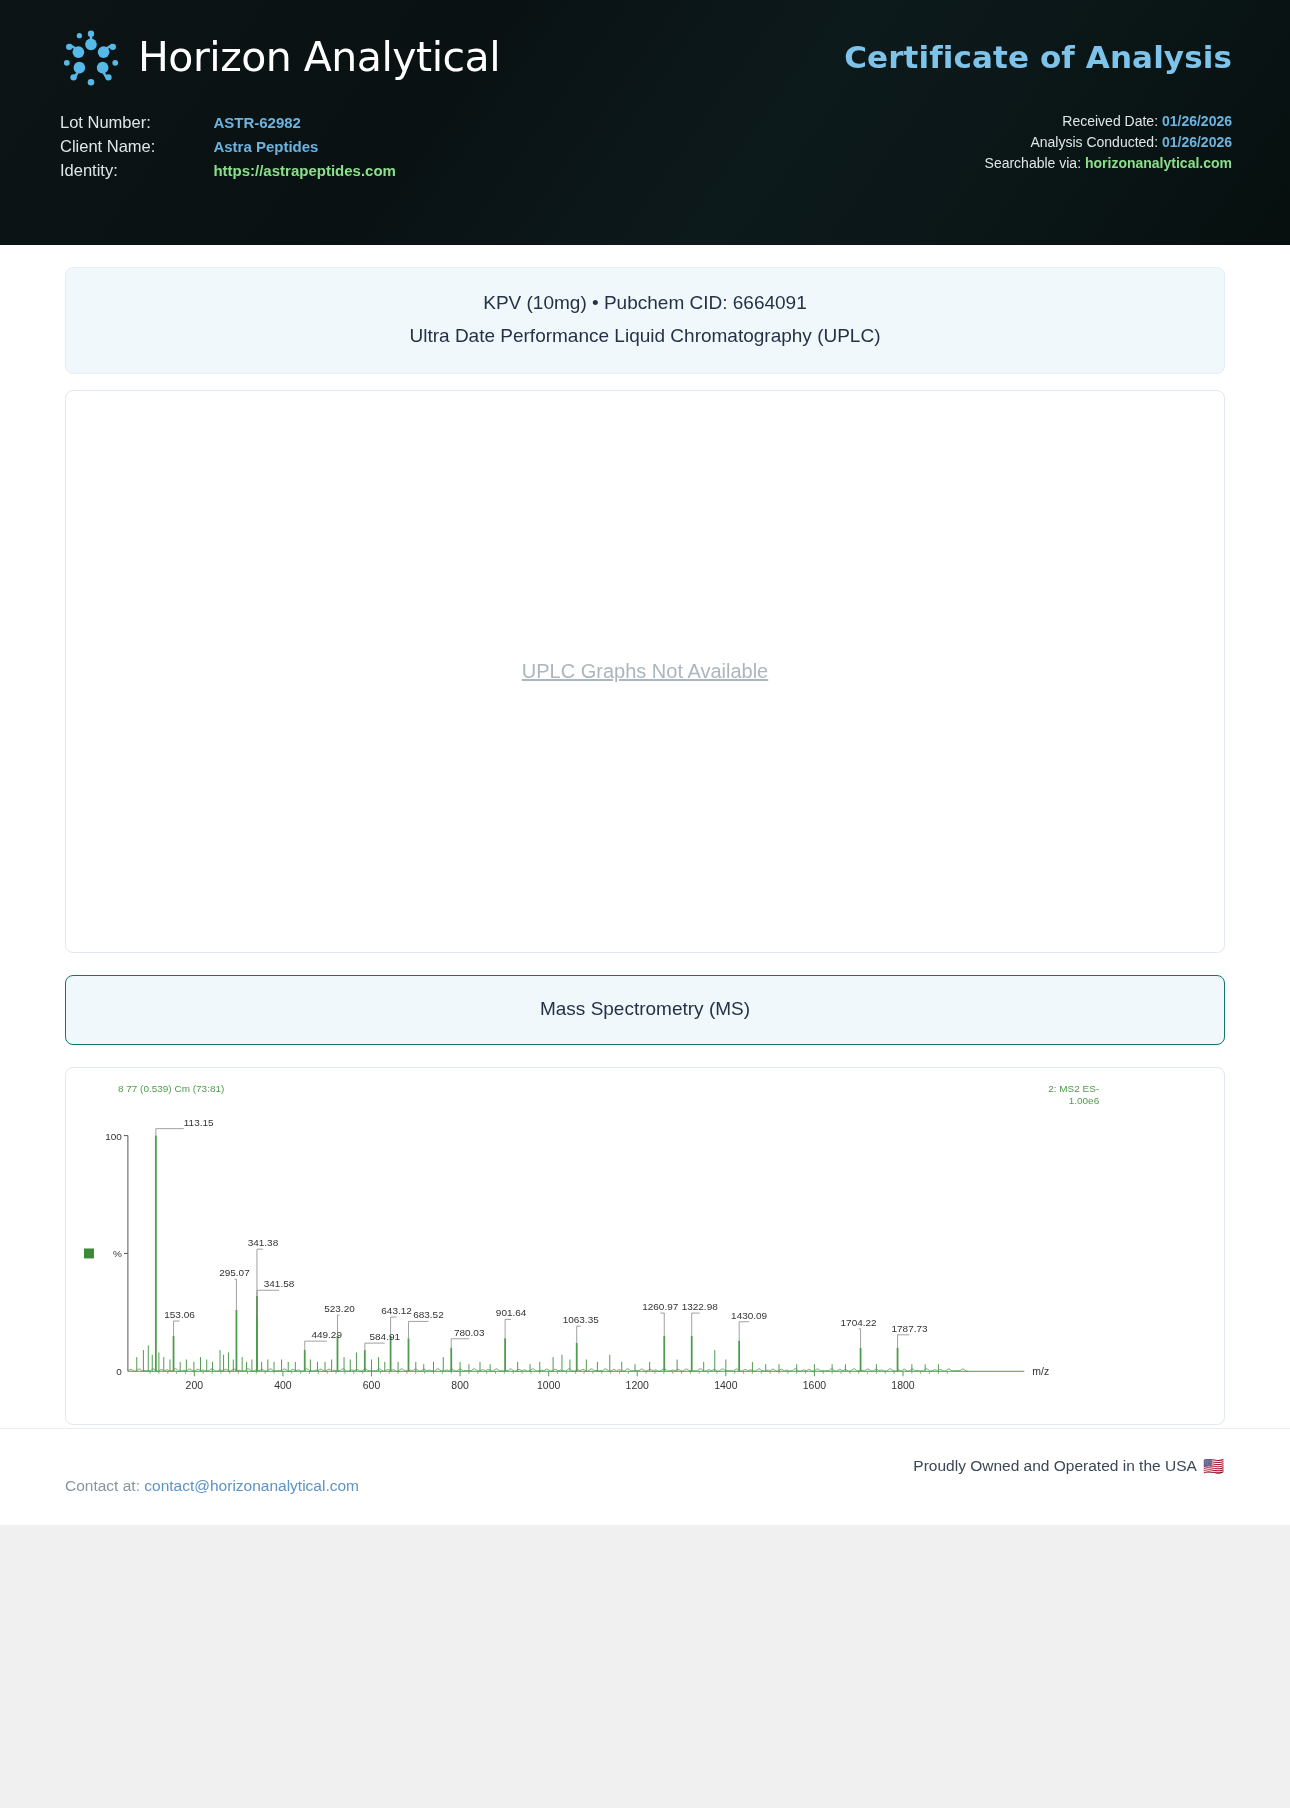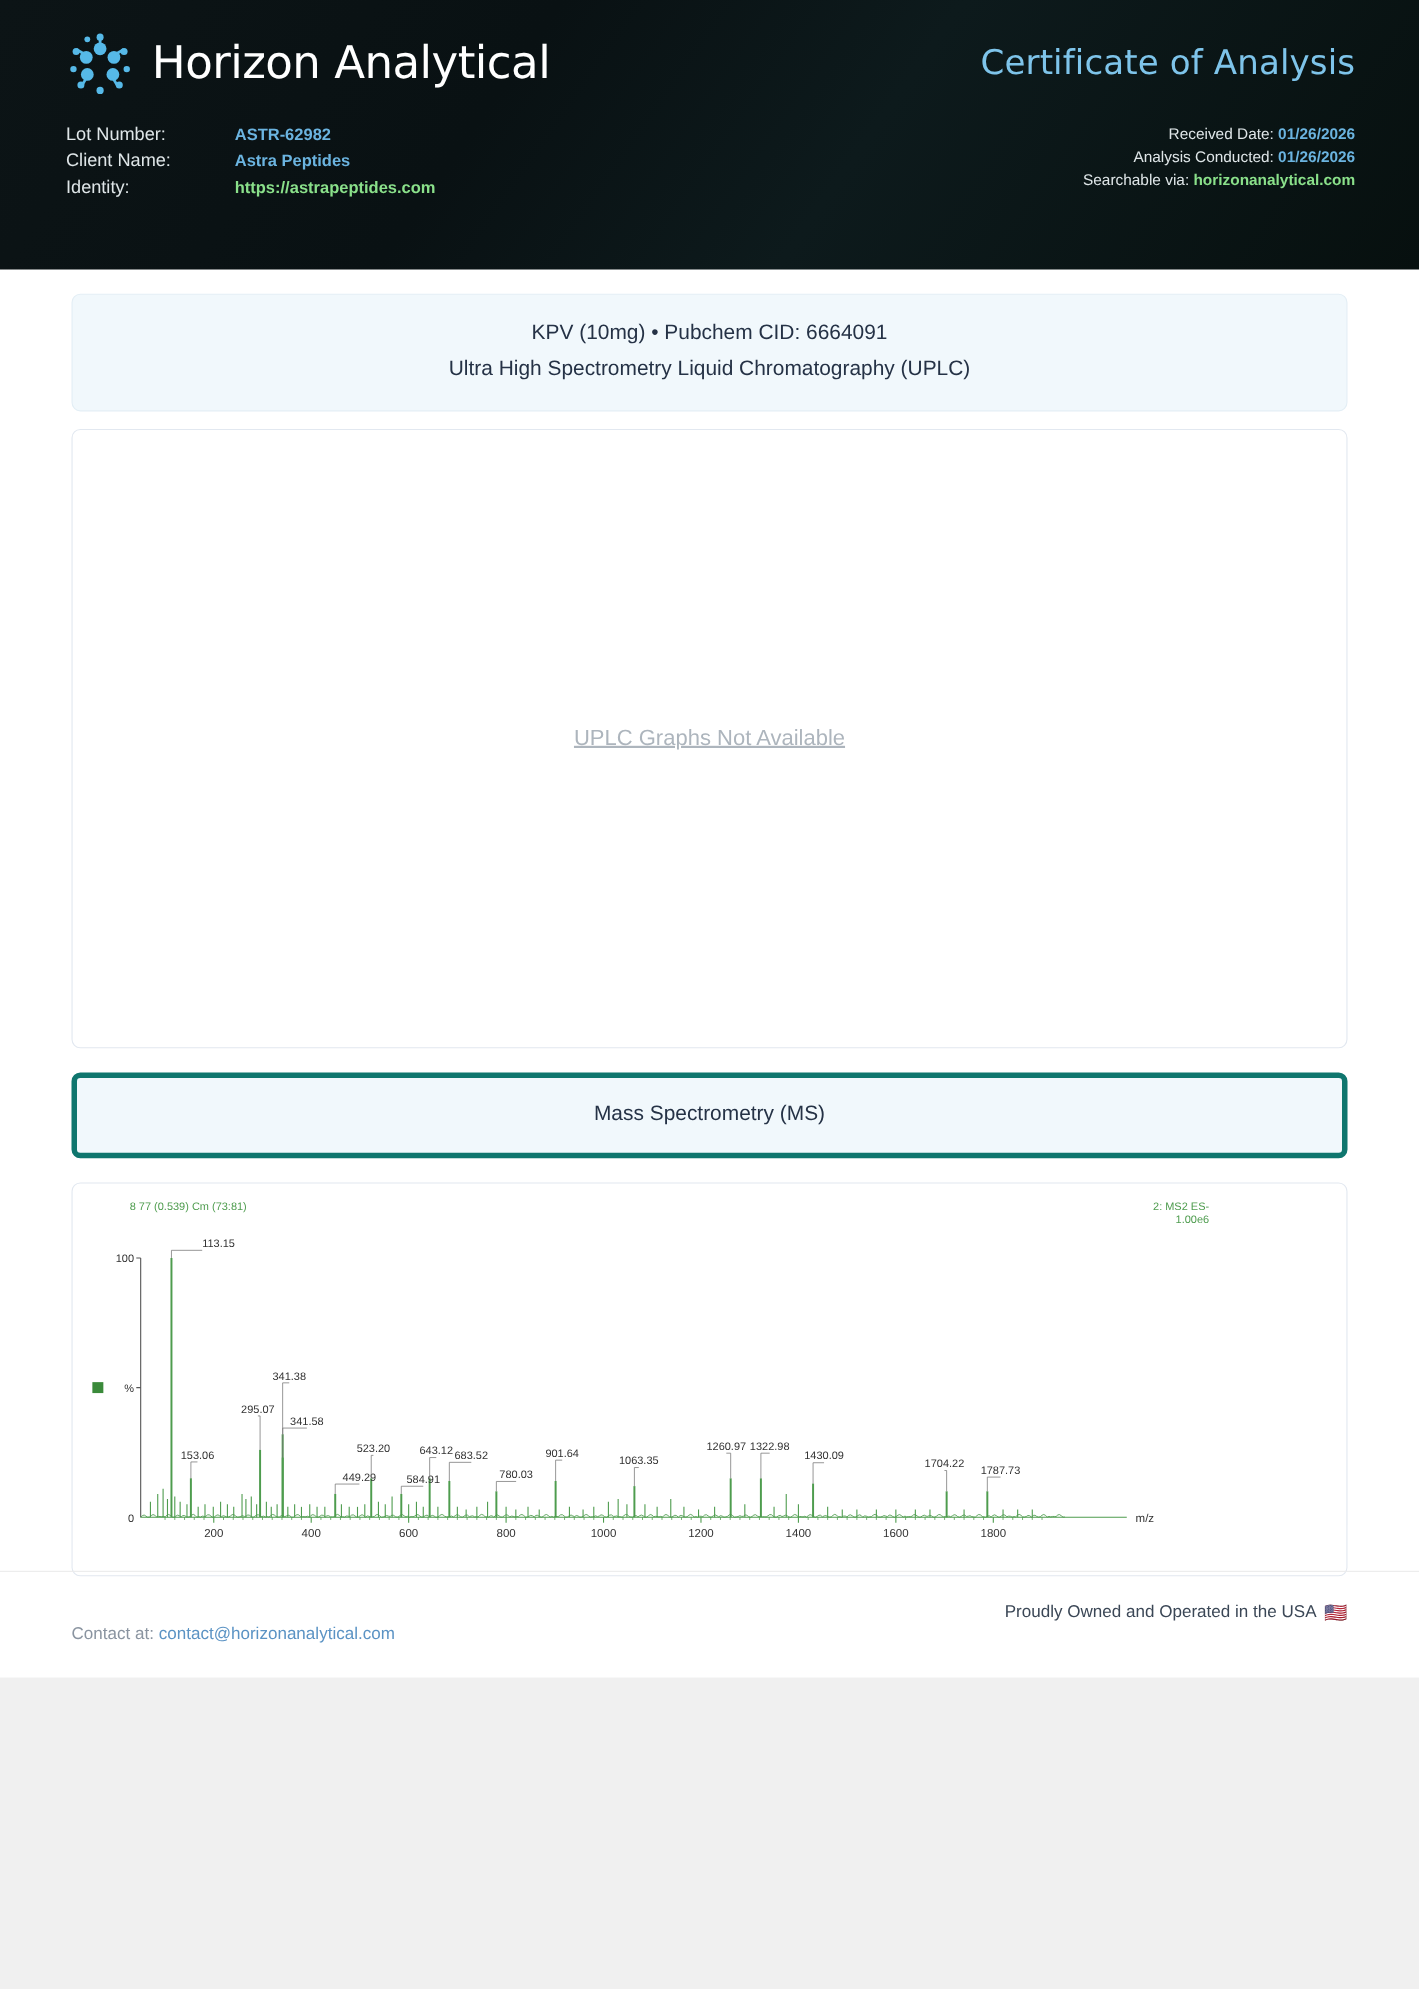--- a/index.html
+++ b/index.html
@@ -53,21 +53,21 @@
     color: #ffffff;
     font-size: 41px;
     font-weight: 400;
     letter-spacing: -0.5px;
     font-family: "DejaVu Sans", sans-serif;
   }
 
   .coa-title {
     color: #7ec4ea;
     font-size: 31px;
-    font-weight: 400;
+    font-weight: 700;
     letter-spacing: 0.1px;
     padding-right: 18px;
     font-family: "DejaVu Sans", sans-serif;
   }
 
   .meta-row {
     display: flex;
     justify-content: space-between;
     align-items: flex-start;
     padding-top: 22px;
@@ -138,21 +138,21 @@
   }
   .uplc-empty {
     color: #adb5bd;
     font-size: 20px;
     text-decoration: underline;
   }
 
   .section-banner {
     margin-top: 22px;
     background: #f1f8fc;
-    border: 5px solid #0f766e;
+    border: 1px solid #0f766e;
     border-radius: 8px;
     text-align: center;
     padding: 22px 10px 24px 10px;
     color: #253246;
     font-size: 19px;
   }
 
   .ms-box {
     margin-top: 22px;
     height: 358px;
@@ -261,21 +261,21 @@
         </div>
       </div>
 
     </div>
   </div>
 
   <div class="body-wrap">
 
     <div class="banner">
       <div class="banner-line">KPV (10mg) • Pubchem CID: 6664091</div>
-      <div class="banner-line">Ultra High Spectrometry Liquid Chromatography (UPLC)</div>
+      <div class="banner-line">Ultra Date Performance Liquid Chromatography (UPLC)</div>
     </div>
 
     <div class="panel uplc-box">
       <div class="uplc-empty">UPLC Graphs Not Available</div>
     </div>
 
     <div class="section-banner">Mass Spectrometry (MS)</div>
 
     <div class="panel ms-box">
       <svg class="ms-svg" id="ms-chart" viewBox="0 0 1160 358" preserveAspectRatio="none">

